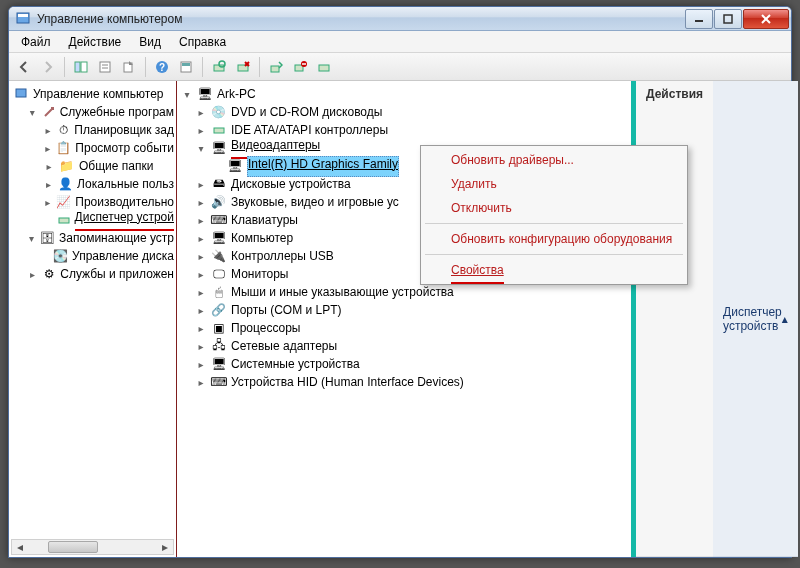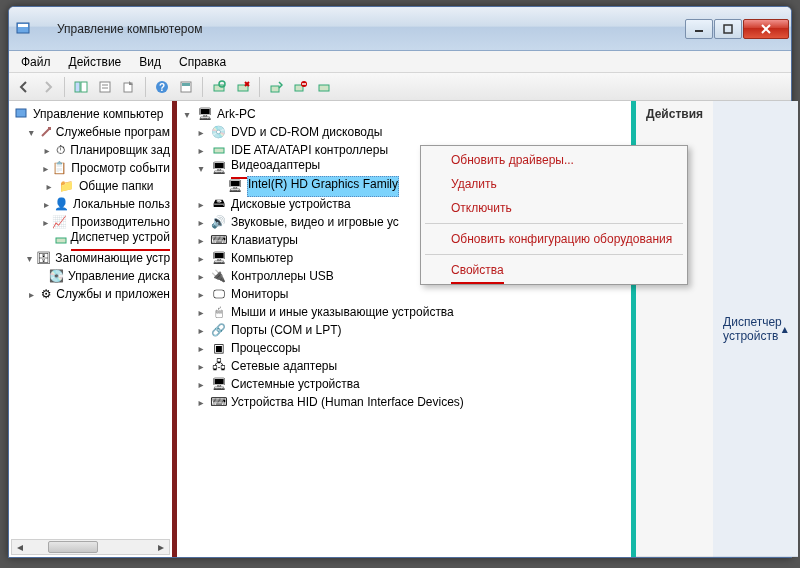--- a/index.html
+++ b/index.html
@@ -16,28 +16,27 @@
     left: 8px; top: 6px;
     width: 784px; height: 552px;
     background: #fff;
     border: 1px solid #4f6e9e;
     border-radius: 6px 6px 0 0;
     box-shadow: 0 0 8px rgba(0,0,0,0.5);
     display: flex;
     flex-direction: column;
   }
   .titlebar {
-    height: 44px;
+    height: 24px;
     background: linear-gradient(to bottom, #e9eff7 0%, #cedceb 45%, #b9cde4 46%, #c8d9ec 100%);
     border-bottom: 1px solid #8ea8c8;
     display: flex;
     align-items: center;
     padding: 0 2px 0 6px;
     border-radius: 5px 5px 0 0;
-    gap: 20px;
   }
   .title-icon {
     width: 16px; height: 16px;
     display: inline-flex;
     align-items: center;
     justify-content: center;
     margin-right: 6px;
   }
   .title-text { color: #222; }
   .win-buttons { margin-left: auto; display: flex; gap: 1px; }
@@ -84,21 +83,21 @@
     border-radius: 2px;
   }
   .tb-sep { width: 1px; height: 20px; background: #c9c9c9; margin: 0 3px; }
   .content {
     flex: 1;
     display: flex;
     min-height: 0;
   }
   .left-pane {
     width: 168px;
-    border-right: 5px solid #7f1d1d;
+    border-right: 1px solid #7f1d1d;
     padding: 4px 2px;
     overflow: hidden;
     position: relative;
   }
   .middle-pane {
     flex: 1;
     padding: 4px 2px;
     overflow: hidden;
     position: relative;
   }
@@ -143,21 +142,21 @@
     font-size: 10px;
   }
   .node-icon {
     width: 16px; height: 16px;
     display: inline-flex;
     align-items: center;
     justify-content: center;
     font-size: 12px;
   }
   .node-label { color: #000; }
-  .underlined-red { border-bottom: 2px solid #d00000; padding-bottom: 5px; }
+  .underlined-red { border-bottom: 2px solid #d00000; padding-bottom: 5px; text-decoration: underline; }
   .indent-0 { padding-left: 2px; }
   .indent-1 { padding-left: 16px; }
   .indent-2 { padding-left: 32px; }
   .selected {
     background: #7dd3fc;
     border: 1px dotted #5a8ac0;
   }
   .hscroll {
     position: absolute;
     left: 2px; right: 2px; bottom: 2px;

